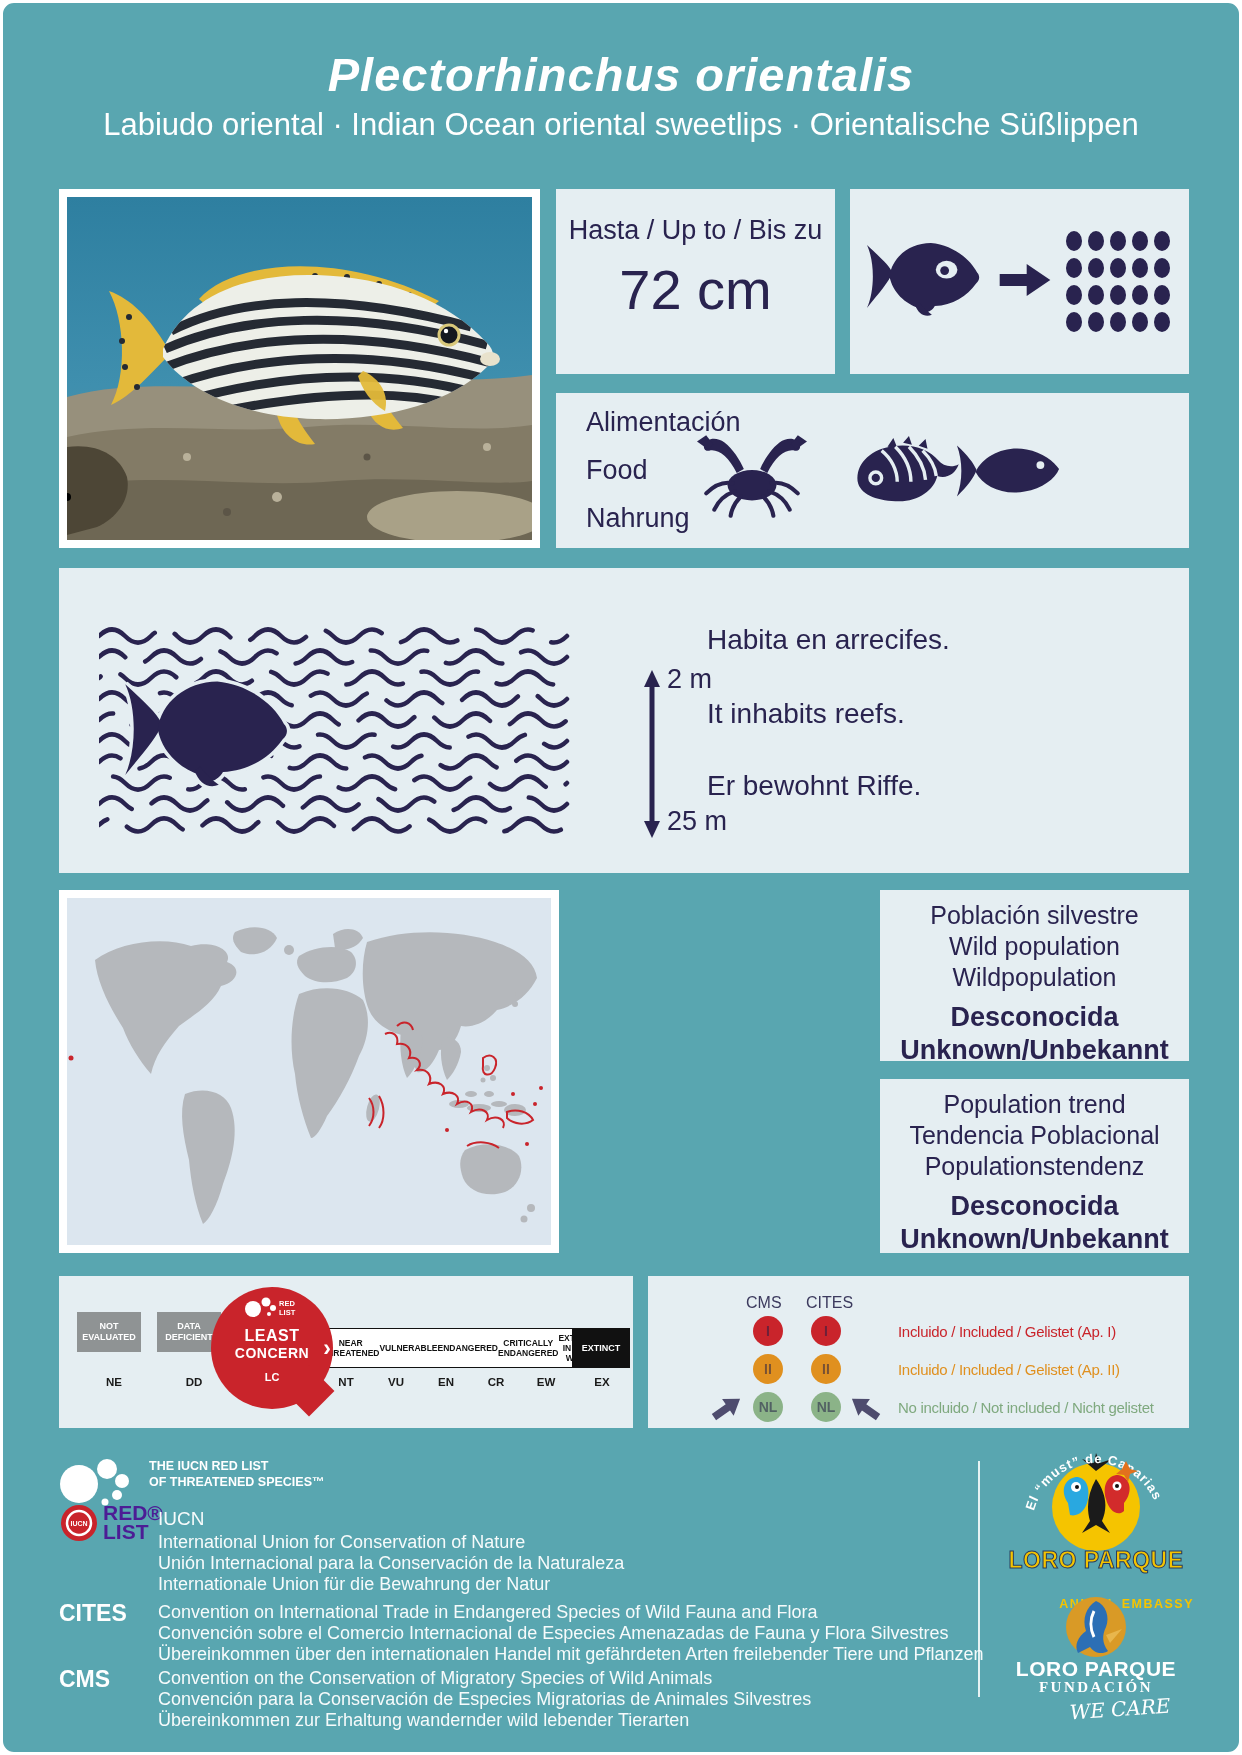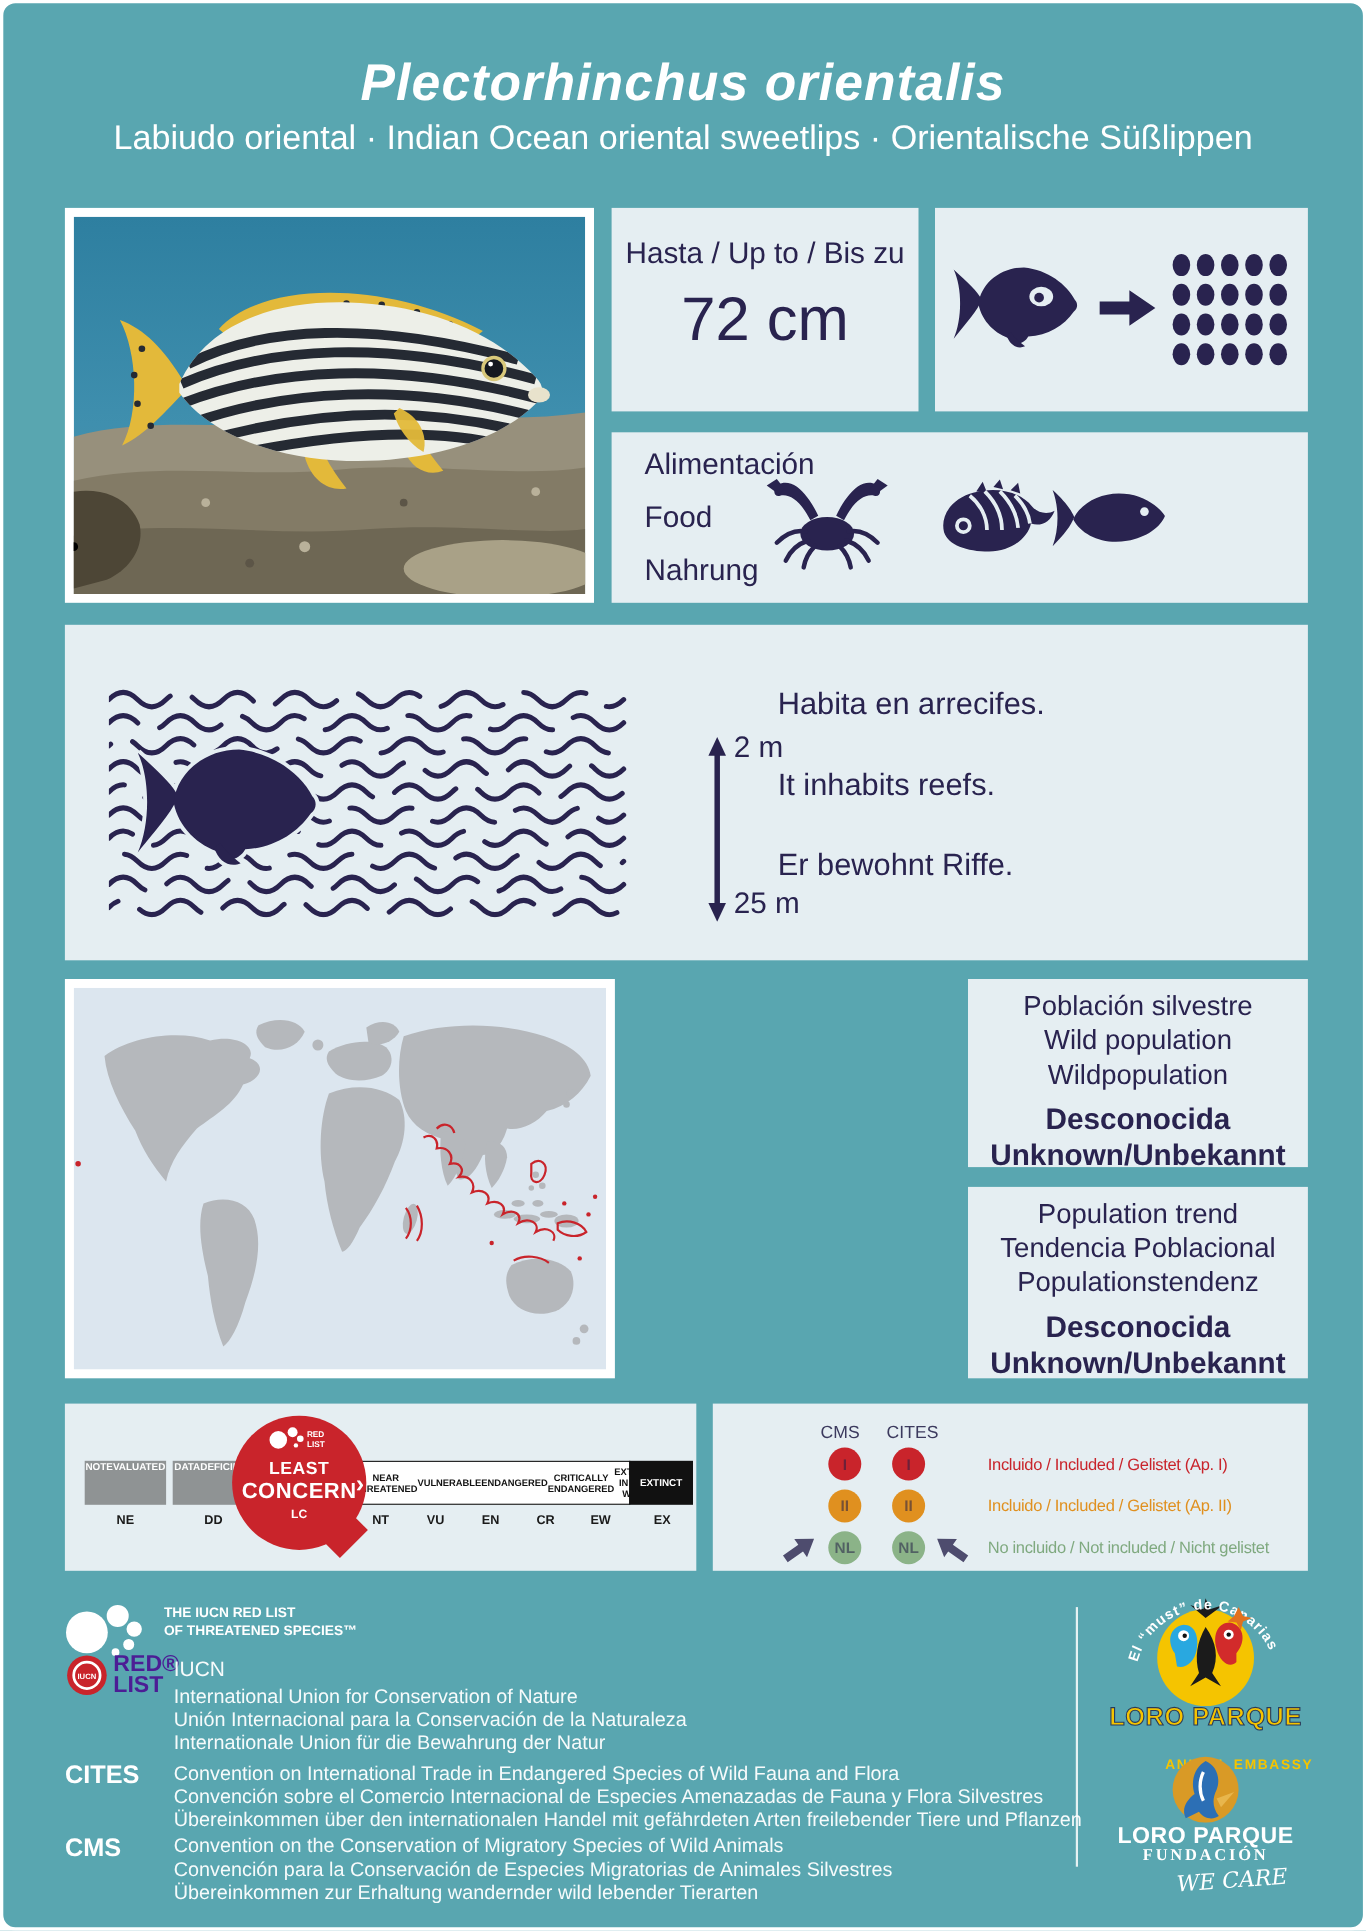--- a/index.html
+++ b/index.html
@@ -43,34 +43,34 @@
   #groupDivider{position:absolute;left:26px;top:192px;width:240px;border-top:2px solid #29234F;}
   #groupSchool{position:absolute;left:8px;top:204px;}
   #popPanel{left:877px;top:887px;width:309px;height:171px;}
   #trendPanel{left:877px;top:1076px;width:309px;height:174px;}
   .popLine{width:100%;text-align:center;font-size:25px;line-height:31px;}
   .popValue{width:100%;text-align:center;font-size:27px;line-height:33px;font-weight:bold;}
   .popWrap{position:absolute;top:10px;width:100%;}
   .gapline{height:8px;}
   
   #iucnPanel{left:56px;top:1273px;width:574px;height:152px;}
-  .catBox{position:absolute;top:52px;width:74px;height:40px;background:#8F9394;color:#fff;
-    font-size:9px;font-weight:bold;text-align:center;display:flex;flex-direction:row;justify-content:center;line-height:11px;}
+  .catBox{position:absolute;top:36px;width:64px;height:40px;background:#8F9394;color:#fff;
+    font-size:9px;font-weight:bold;text-align:center;display:flex;flex-direction:column;justify-content:center;line-height:11px;}
   .catCode{position:absolute;top:100px;width:74px;text-align:center;font-size:11.5px;font-weight:bold;color:#1a1a1a;}
   #whiteBar{position:absolute;left:262px;top:52px;width:252px;height:40px;background:#fff;border:1px solid #111;
     display:flex;align-items:center;z-index:1;box-sizing:border-box;}
   .wbCell{flex:1;text-align:center;font-size:8.5px;font-weight:bold;color:#111;line-height:10px;}
   #exBox{position:absolute;left:513px;top:52px;width:58px;height:40px;background:#111;color:#fff;
     font-size:9px;font-weight:bold;display:flex;align-items:center;justify-content:center;z-index:1;}
   .wbCode{position:absolute;top:100px;width:50px;text-align:center;font-size:11.5px;font-weight:bold;color:#1a1a1a;}
   #lcCircle{position:absolute;left:152px;top:11px;width:122px;height:122px;background:#C9242B;border-radius:50%;z-index:2;}
   #lcCircle::after{content:"";position:absolute;left:80px;top:86px;width:36px;height:36px;background:#C9242B;transform:rotate(45deg);z-index:-1;}
   #lcMiniLogo{position:absolute;left:33px;top:8px;}
   #lcL1{position:absolute;top:40px;width:100%;text-align:center;color:#fff;font-size:16px;font-weight:800;letter-spacing:.5px;}
-  #lcL2{position:absolute;top:58px;width:100%;text-align:center;color:#fff;font-size:20px;font-weight:800;letter-spacing:.5px;}
+  #lcL2{position:absolute;top:58px;width:100%;text-align:center;color:#fff;font-size:14px;font-weight:800;letter-spacing:.5px;}
   #lcCode{position:absolute;top:84px;width:100%;text-align:center;color:#fff;font-size:11px;font-weight:bold;}
   #lcChevron{position:absolute;right:2px;top:48px;color:#fff;font-size:23px;font-weight:bold;}
   
   #cmsPanel{left:645px;top:1273px;width:541px;height:152px;}
   .cchead{position:absolute;top:18px;font-size:16px;color:#3C3A5E;}
   .ccircle{position:absolute;width:30px;height:30px;border-radius:50%;display:flex;align-items:center;justify-content:center;
     font-size:14px;font-weight:bold;color:rgba(35,30,70,.55);}
   .ccLabel{position:absolute;left:250px;font-size:15px;letter-spacing:-0.3px;white-space:nowrap;}
   .red{background:#C9242B;} .orange{background:#E0901F;} .green{background:#8BB388;}
   .tred{color:#C9242B;} .torange{color:#E0901F;} .tgreen{color:#7FA97F;}

